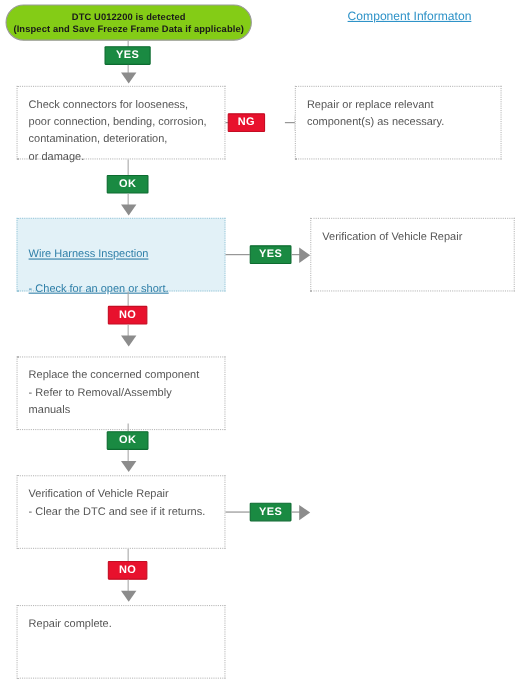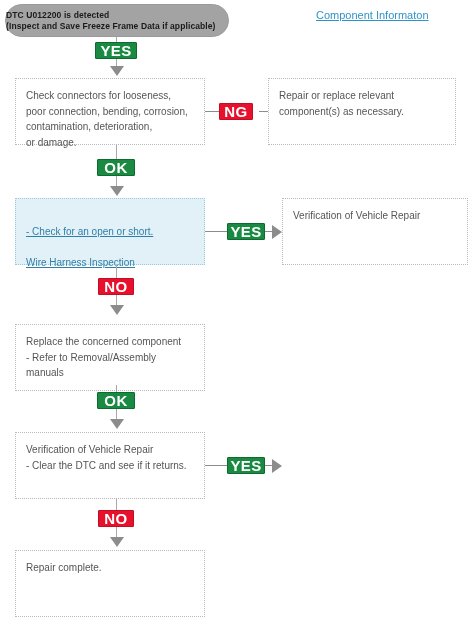--- a/index.html
+++ b/index.html
@@ -25,25 +25,25 @@
 
   
   .start-node {
     position: absolute;
     left: 5px;
     top: 4px;
     width: 224px;
     height: 33px;
     border: 1px solid #9a9a9a;
     border-radius: 17px;
-    background: #a3a3a3;
+    background: #84cc16;
     box-sizing: border-box;
     display: flex;
     flex-direction: column;
-    align-items: flex-start;
+    align-items: center;
     justify-content: center;
     line-height: 1.25;
   }
   .start-line {
     font-size: 8.5px;
     font-weight: bold;
     color: #1a1a1a;
     white-space: nowrap;
     letter-spacing: 0.1px;
   }
@@ -78,21 +78,21 @@
   .box .linktext {
     color: #2f7fa8;
     text-decoration: underline;
   }
 
   
   .badge {
     position: absolute;
     box-sizing: border-box;
     color: #ffffff;
-    font-size: 15px;
+    font-size: 10px;
     font-weight: bold;
     letter-spacing: 0.4px;
     display: flex;
     align-items: center;
     justify-content: center;
     line-height: 1;
     border-radius: 1px;
   }
   .badge.green {
     background: #1a8a42;
@@ -147,35 +147,35 @@
   <div class="badge green" style="left:95px; top:42px; width:42px; height:17px;">YES</div>
   <div class="vline" style="left:116px; top:59px; height:9px;"></div>
   <div class="arrow-down" style="left:110px; top:66px;"></div>
 
   <div class="box" style="left:15px; top:78px; width:190px; height:67px;">Check connectors for looseness,
 poor connection, bending, corrosion,
 contamination, deterioration,
 or damage.</div>
 
   <div class="hline" style="left:205px; top:111px; width:20px;"></div>
-  <div class="badge red" style="left:219px; top:103px; width:34px; height:17px;">NG</div>
+  <div class="badge red" style="left:207px; top:103px; width:34px; height:17px;">NG</div>
   <div class="hline" style="left:259px; top:111px; width:11px;"></div>
   <div class="arrow-right" style="left:268px; top:105px;"></div>
 
   <div class="box" style="left:268px; top:78px; width:188px; height:67px;">Repair or replace relevant
 component(s) as necessary.</div>
 
   <div class="vline" style="left:116px; top:145px; height:14px;"></div>
   <div class="badge green" style="left:97px; top:159px; width:38px; height:17px;">OK</div>
   <div class="vline" style="left:116px; top:176px; height:12px;"></div>
   <div class="arrow-down" style="left:110px; top:186px;"></div>
 
   <div class="box highlight" style="left:15px; top:198px; width:190px; height:67px;">
+    <div class="linktext">Wire Harness Inspection</div>
     <div class="linktext">- Check for an open or short.</div>
-    <div class="linktext">Wire Harness Inspection</div>
   </div>
 
   <div class="hline" style="left:205px; top:231px; width:22px;"></div>
   <div class="badge green" style="left:227px; top:223px; width:38px; height:17px;">YES</div>
   <div class="hline" style="left:265px; top:231px; width:10px;"></div>
   <div class="arrow-right" style="left:272px; top:225px;"></div>
 
   <div class="box" style="left:282px; top:198px; width:186px; height:67px;">Verification of Vehicle Repair</div>
 
   <div class="vline" style="left:116px; top:265px; height:13px;"></div>

